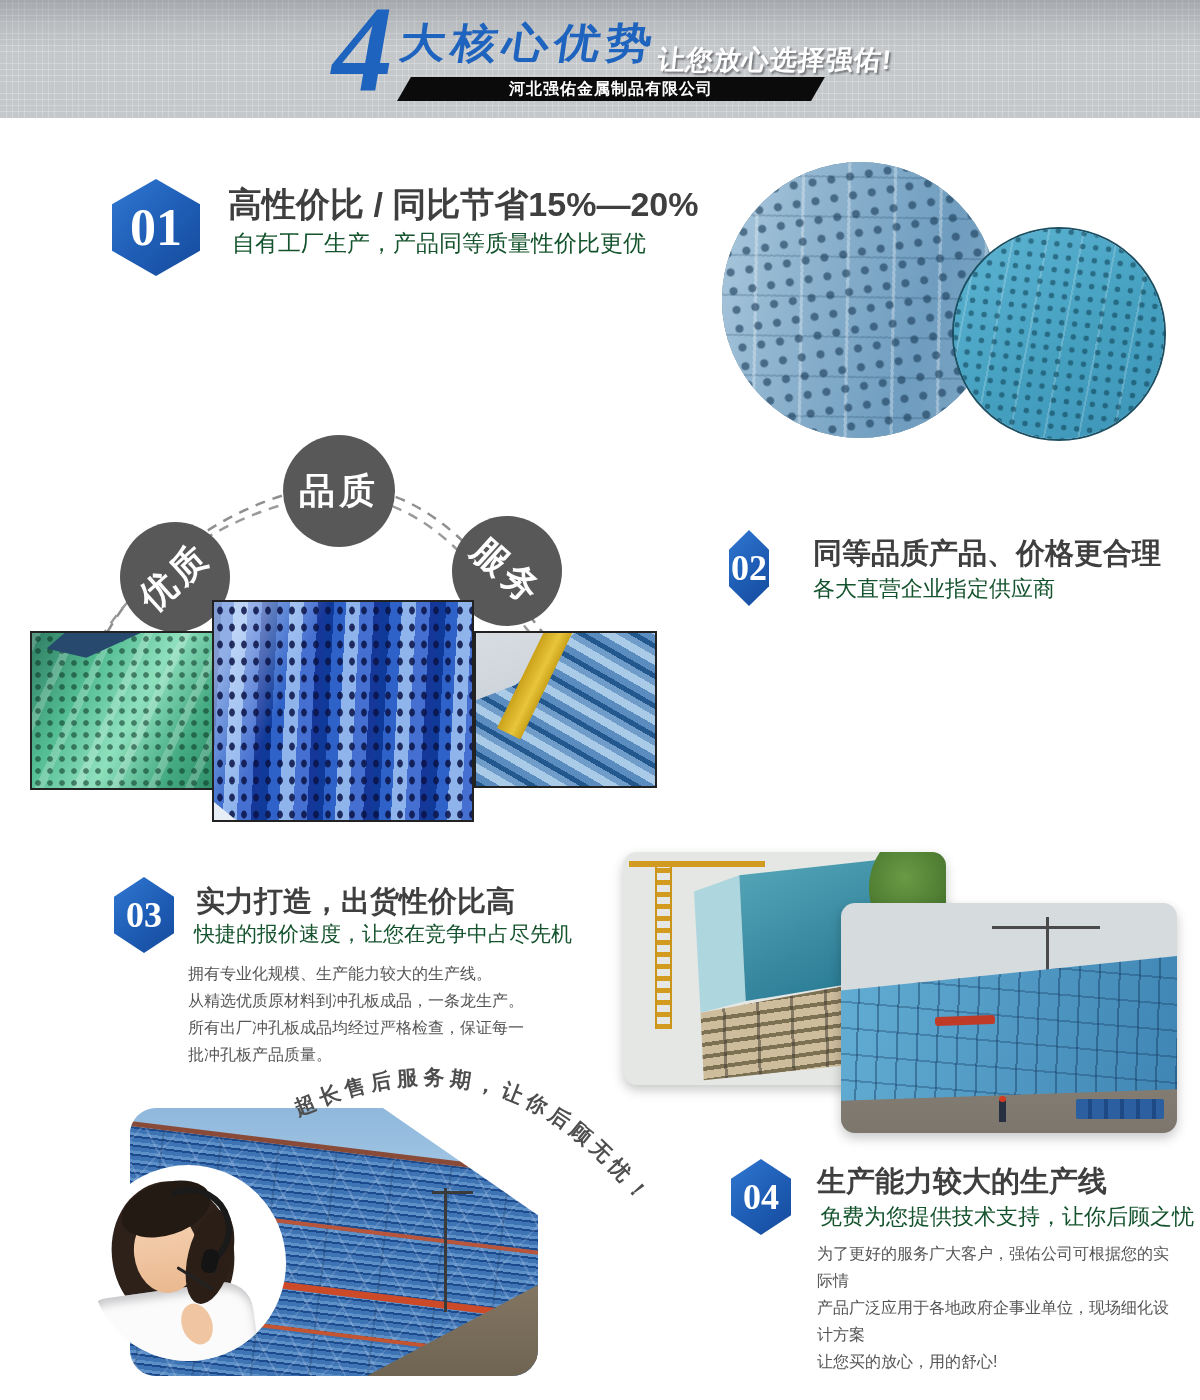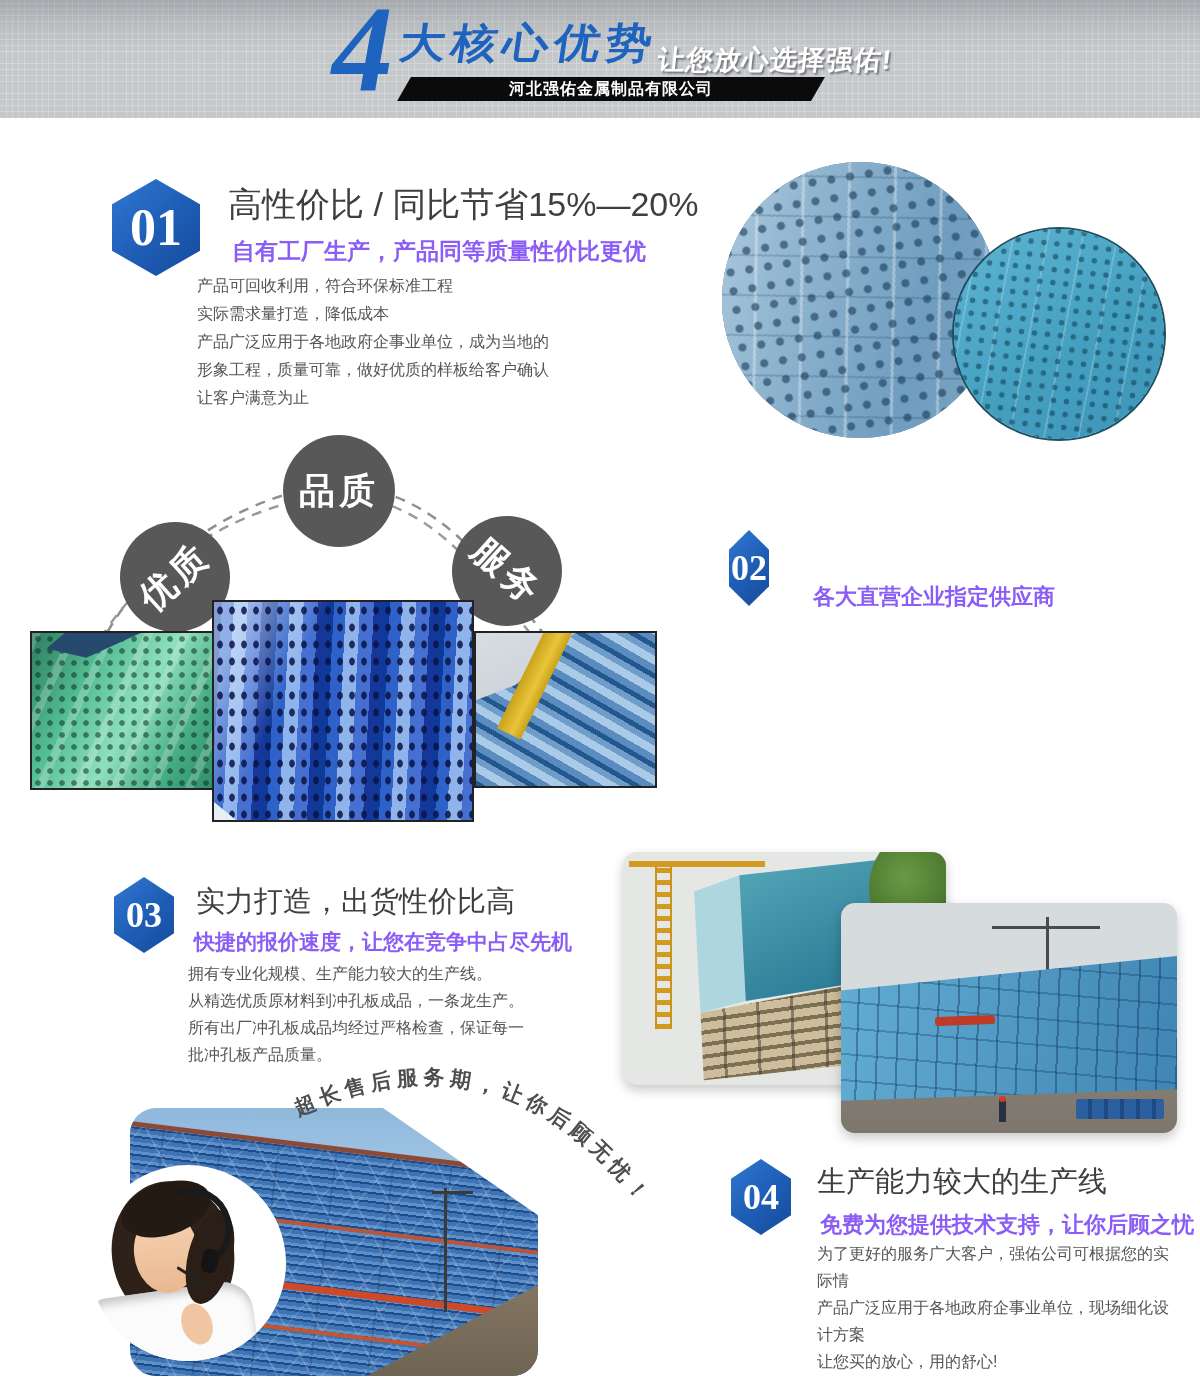--- a/index.html
+++ b/index.html
@@ -31,22 +31,22 @@
   
   .hex{clip-path:polygon(50% 0%,100% 26%,100% 74%,50% 100%,0% 74%,0% 26%);
     background:linear-gradient(135deg,#3078d2 0%,#1e5cb4 55%,#154b9c 100%);
     display:flex;align-items:center;justify-content:center;color:#fff;
     font-family:"Liberation Serif",serif;font-weight:bold;}
   #hex1{left:112px;top:179px;width:88px;height:97px;font-size:52px;}
   #hex2{left:729px;top:530px;width:40px;height:76px;font-size:36px;}
   #hex3{left:114px;top:877px;width:60px;height:76px;font-size:36px;}
   #hex4{left:731px;top:1159px;width:60px;height:76px;font-size:36px;}
 
-  .feat-title{color:#3f3f3f;font-weight:normal;white-space:nowrap;}
-  .feat-sub{color:#8b5cf6;font-weight:bold;white-space:nowrap;font-family:"Liberation Serif",serif;margin-top:8px;}
+  .feat-title{color:#3f3f3f;font-weight:bold;white-space:nowrap;}
+  .feat-sub{color:#14532d;font-weight:normal;white-space:nowrap;font-family:"Liberation Serif",serif;}
   .feat-body{color:#555555;font-size:16px;white-space:pre-line;}
 
   #t1{left:228px;top:182px;font-size:34px;}
   #s1{left:232px;top:228px;font-size:23px;}
   #b1{left:197px;top:272px;line-height:28px;width:420px;}
 
   #t2{left:813px;top:534px;font-size:29px;}
   #s2{left:813px;top:574px;font-size:22px;}
   #b2{left:813px;top:618px;line-height:30px;width:330px;}
 
@@ -218,25 +218,20 @@
     <div id="hdr-ribbon" class="abs">
       <span class="lbl">河北强佑金属制品有限公司</span>
     </div>
   </div>
 
   <div id="hex1" class="abs hex">
     <span>01</span>
   </div>
   <div id="t1" class="abs feat-title">高性价比 / 同比节省15%—20%</div>
   <div id="s1" class="abs feat-sub">自有工厂生产，产品同等质量性价比更优</div>
-  <div id="b1" class="abs feat-body">产品可回收利用，符合环保标准工程
-实际需求量打造，降低成本
-产品广泛应用于各地政府企事业单位，成为当地的
-形象工程，质量可靠，做好优质的样板给客户确认
-让客户满意为止</div>
 
   <div id="circ-big" class="abs photo-circle">
     <div class="fill"></div>
   </div>
   <div id="circ-small" class="abs photo-circle">
     <div class="fill"></div>
   </div>
 
   <svg id="arcs" class="abs" width="600" height="260" viewBox="0 0 600 260">
     <path d="M 48 252 C 70 150, 200 58, 299 56 C 400 58, 452 140, 542 252" fill="none" stroke="#8f8f8f" stroke-width="2.5" stroke-dasharray="10 8"></path>
@@ -260,20 +255,21 @@
     <div class="tag"></div>
   </div>
   <div id="panel-stack" class="abs panel-photo">
     <div class="sky"></div>
     <div class="stripe"></div>
   </div>
 
   <div id="hex2" class="abs hex">
     <span>02</span>
   </div>
+  <div id="t2" class="abs feat-title">同等品质产品、价格更合理</div>
   <div id="s2" class="abs feat-sub">各大直营企业指定供应商</div>
 
   <div id="hex3" class="abs hex">
     <span>03</span>
   </div>
   <div id="t3" class="abs feat-title">实力打造，出货性价比高</div>
   <div id="s3" class="abs feat-sub">快捷的报价速度，让您在竞争中占尽先机</div>
   <div id="b3" class="abs feat-body">拥有专业化规模、生产能力较大的生产线。
 从精选优质原材料到冲孔板成品，一条龙生产。
 所有出厂冲孔板成品均经过严格检查，保证每一

